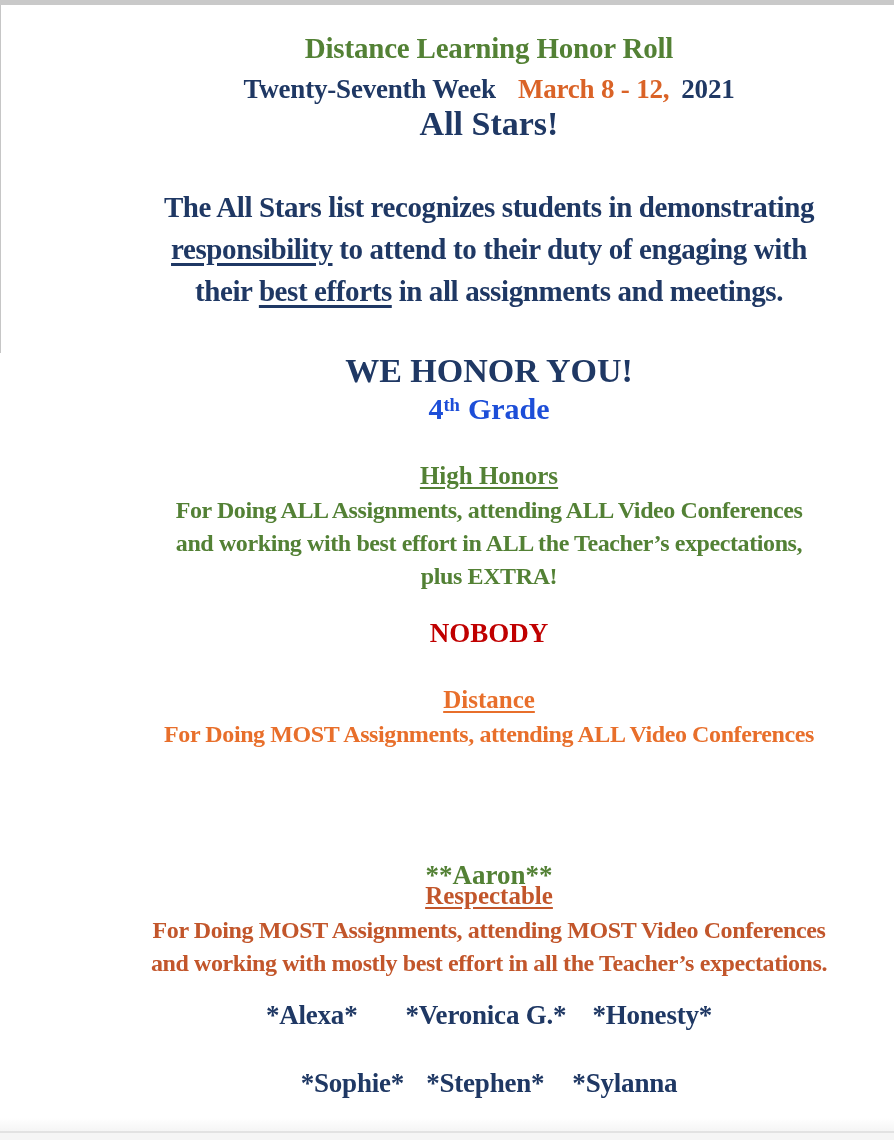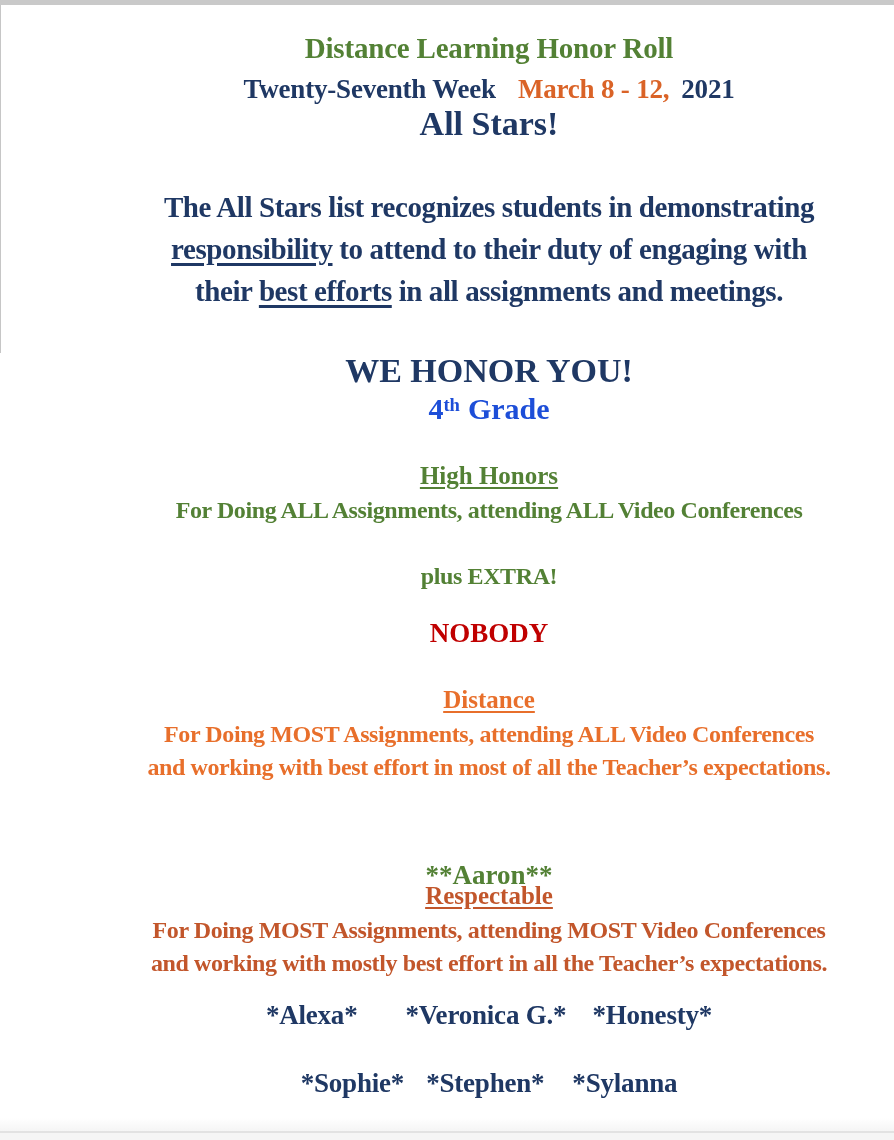--- a/index.html
+++ b/index.html
@@ -85,32 +85,31 @@
 
 <div class="line grade orange-grade">
   <span>4</span><span class="sup">th</span><span class="word">Grade</span>
 </div>
 
 <div class="line sec-head hh-head green">
   <span class="u">High Honors</span>
 </div>
 <div class="line sec-body hh-body green">
   <span>For Doing ALL Assignments, attending ALL Video Conferences</span><br>
-  <br>
+  <span>and working with best effort in ALL the Teacher’s expectations,</span><br>
   <span>plus EXTRA!</span>
 </div>
 
 <div class="line nobody red">NOBODY</div>
 
 <div class="line sec-head hon-head orange-hon">
   <span class="u">Distance</span>
 </div>
 <div class="line sec-body hon-body orange-hon">
   <span>For Doing MOST Assignments, attending ALL Video Conferences</span><br>
-  <span>and working with best effort in most of all the Teacher’s expectations.</span>
 </div>
 
 <div class="line aaron green">**Aaron**</div>
 
 <div class="line sec-head res-head rust">
   <span class="u">Respectable</span>
 </div>
 <div class="line sec-body res-body rust">
   <span>For Doing MOST Assignments, attending MOST Video Conferences</span><br>
   <span>and working with mostly best effort in all the Teacher’s expectations.</span>

